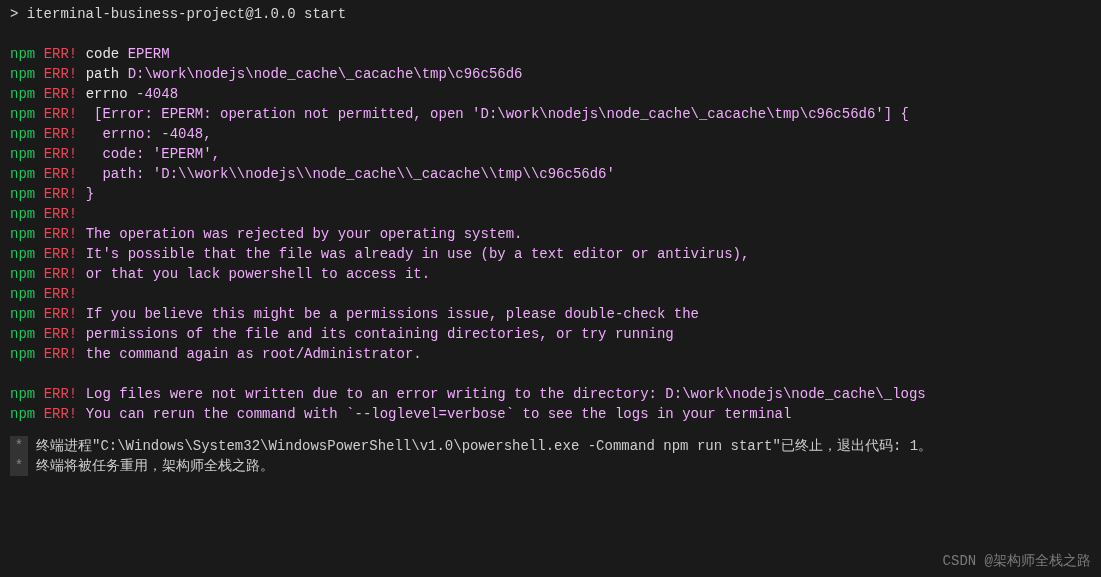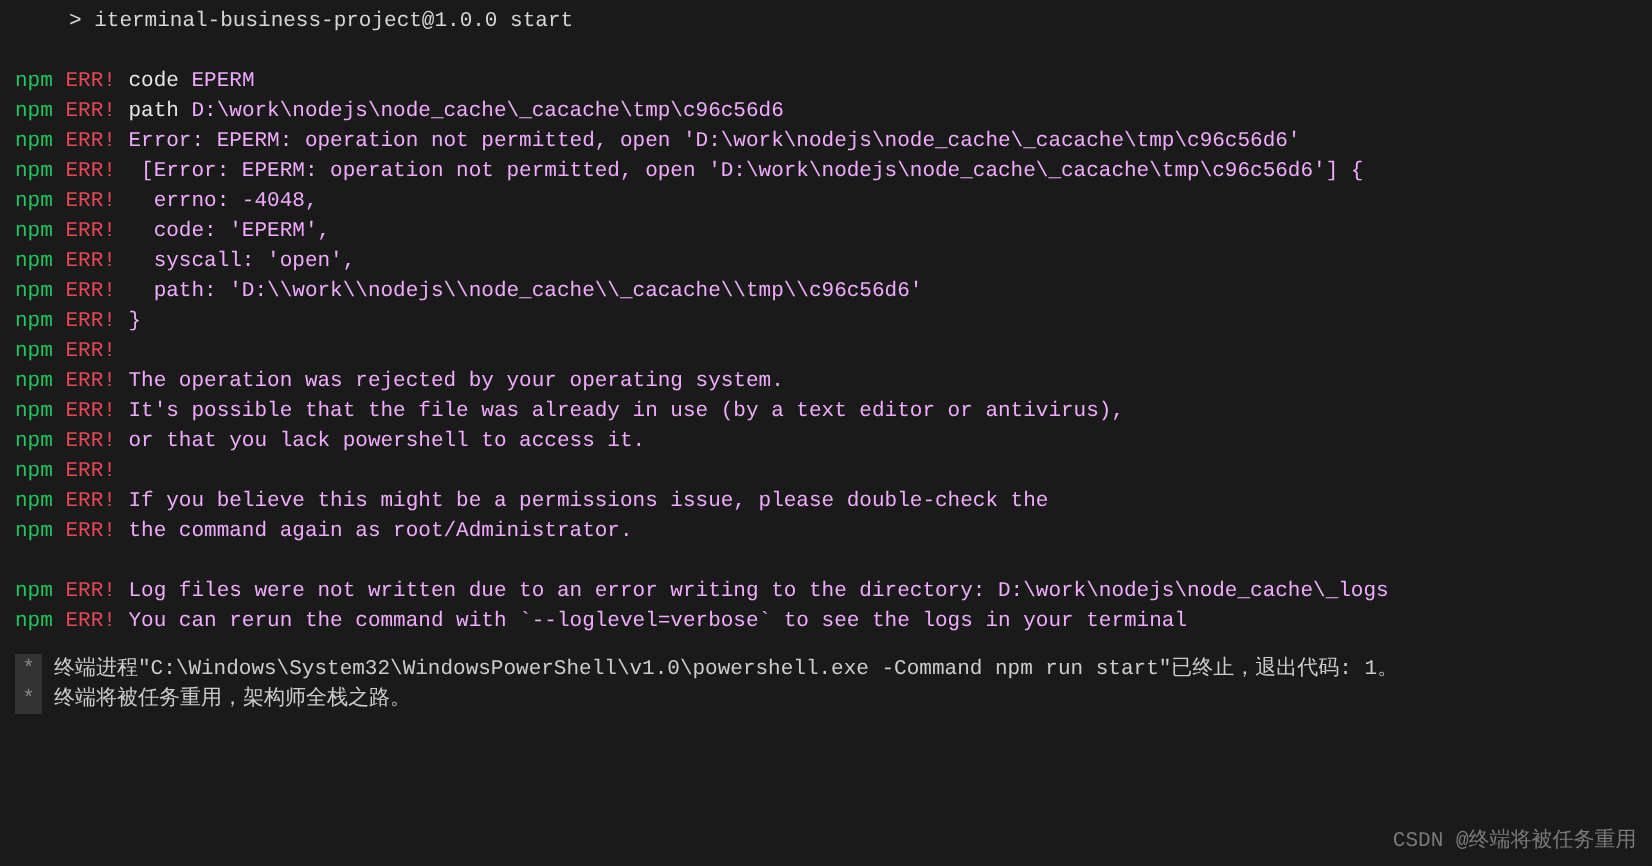--- a/index.html
+++ b/index.html
@@ -18,21 +18,21 @@
     padding: 4px 10px;
   }
   .line {
     white-space: pre;
     min-height: 20px;
   }
   .npm { color: #22c55e; }
   .err { color: #e74856; }
   .key { color: #e5e5e5; }
   .white { color: #f0abfc; }
-  .gray { color: #d6d6d6; margin-left: 36px; }
+  .gray { color: #d6d6d6; }
   .footer {
     margin-top: 6px;
     padding: 2px 10px 6px 10px;
     color: #cccccc;
   }
   .footer-line {
     white-space: pre;
     min-height: 20px;
   }
   .bullet {
@@ -53,37 +53,37 @@
 </style>
 </head>
 <body>
 
 <div class="terminal">
   <div class="line gray">&gt; iterminal-business-project@1.0.0 start</div>
   <div class="line"> </div>
 
   <div class="line"><span class="npm">npm</span> <span class="err">ERR!</span> <span class="key">code</span><span class="white"> EPERM</span></div>
   <div class="line"><span class="npm">npm</span> <span class="err">ERR!</span> <span class="key">path</span><span class="white"> D:\work\nodejs\node_cache\_cacache\tmp\c96c56d6</span></div>
-  <div class="line"><span class="npm">npm</span> <span class="err">ERR!</span><span class="white"> Error: EPERM: operation not permitted, open 'D:\work\nodejs\node_cache\_cacache\tmp\c96c56d6'</span></div>
+  <div class="line"><span class="npm">npm</span> <span class="err">ERR!</span> <span class="key">errno</span><span class="white"> -4048</span></div>
   <div class="line"><span class="npm">npm</span> <span class="err">ERR!</span><span class="white">  [Error: EPERM: operation not permitted, open 'D:\work\nodejs\node_cache\_cacache\tmp\c96c56d6'] {</span></div>
   <div class="line"><span class="npm">npm</span> <span class="err">ERR!</span><span class="white">   errno: -4048,</span></div>
   <div class="line"><span class="npm">npm</span> <span class="err">ERR!</span><span class="white">   code: 'EPERM',</span></div>
-  <div class="line"><span class="npm">npm</span> <span class="err">ERR!</span><span class="white">   syscall: 'open',</span></div>
   <div class="line"><span class="npm">npm</span> <span class="err">ERR!</span><span class="white">   path: 'D:\\work\\nodejs\\node_cache\\_cacache\\tmp\\c96c56d6'</span></div>
   <div class="line"><span class="npm">npm</span> <span class="err">ERR!</span><span class="white"> }</span></div>
   <div class="line"><span class="npm">npm</span> <span class="err">ERR!</span><span class="white"></span></div>
   <div class="line"><span class="npm">npm</span> <span class="err">ERR!</span><span class="white"> The operation was rejected by your operating system.</span></div>
   <div class="line"><span class="npm">npm</span> <span class="err">ERR!</span><span class="white"> It's possible that the file was already in use (by a text editor or antivirus),</span></div>
   <div class="line"><span class="npm">npm</span> <span class="err">ERR!</span><span class="white"> or that you lack powershell to access it.</span></div>
   <div class="line"><span class="npm">npm</span> <span class="err">ERR!</span><span class="white"></span></div>
   <div class="line"><span class="npm">npm</span> <span class="err">ERR!</span><span class="white"> If you believe this might be a permissions issue, please double-check the</span></div>
+  <div class="line"><span class="npm">npm</span> <span class="err">ERR!</span><span class="white"> permissions of the file and its containing directories, or try running</span></div>
   <div class="line"><span class="npm">npm</span> <span class="err">ERR!</span><span class="white"> the command again as root/Administrator.</span></div>
   <div class="line"> </div>
   <div class="line"><span class="npm">npm</span> <span class="err">ERR!</span><span class="white"> Log files were not written due to an error writing to the directory: D:\work\nodejs\node_cache\_logs</span></div>
   <div class="line"><span class="npm">npm</span> <span class="err">ERR!</span><span class="white"> You can rerun the command with `--loglevel=verbose` to see the logs in your terminal</span></div>
 </div>
 
 <div class="footer">
   <div class="footer-line"><span class="bullet">*</span><span>终端进程"C:\Windows\System32\WindowsPowerShell\v1.0\powershell.exe -Command npm run start"已终止，退出代码: 1。</span></div>
   <div class="footer-line"><span class="bullet">*</span><span>终端将被任务重用，架构师全栈之路。</span></div>
 </div>
 
-<div class="watermark">CSDN @终端将被任务重用</div>
+<div class="watermark">CSDN @架构师全栈之路</div>
 
 </body></html>

